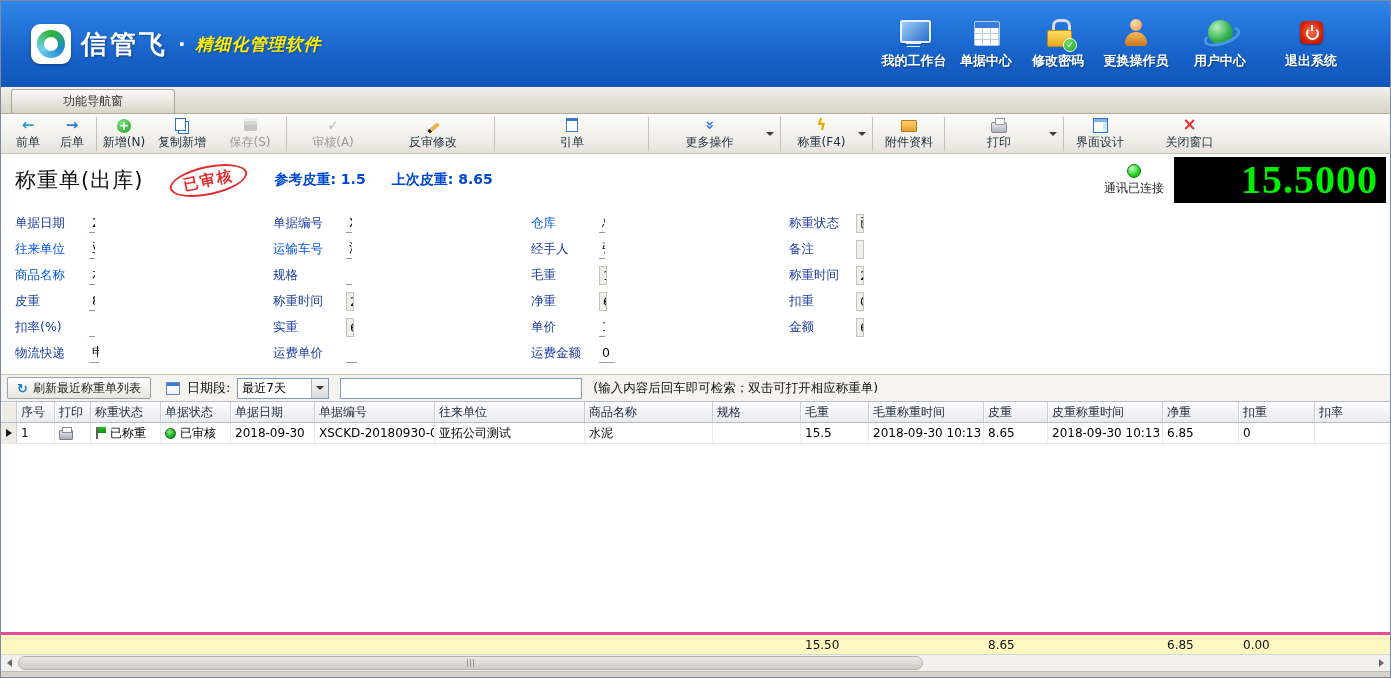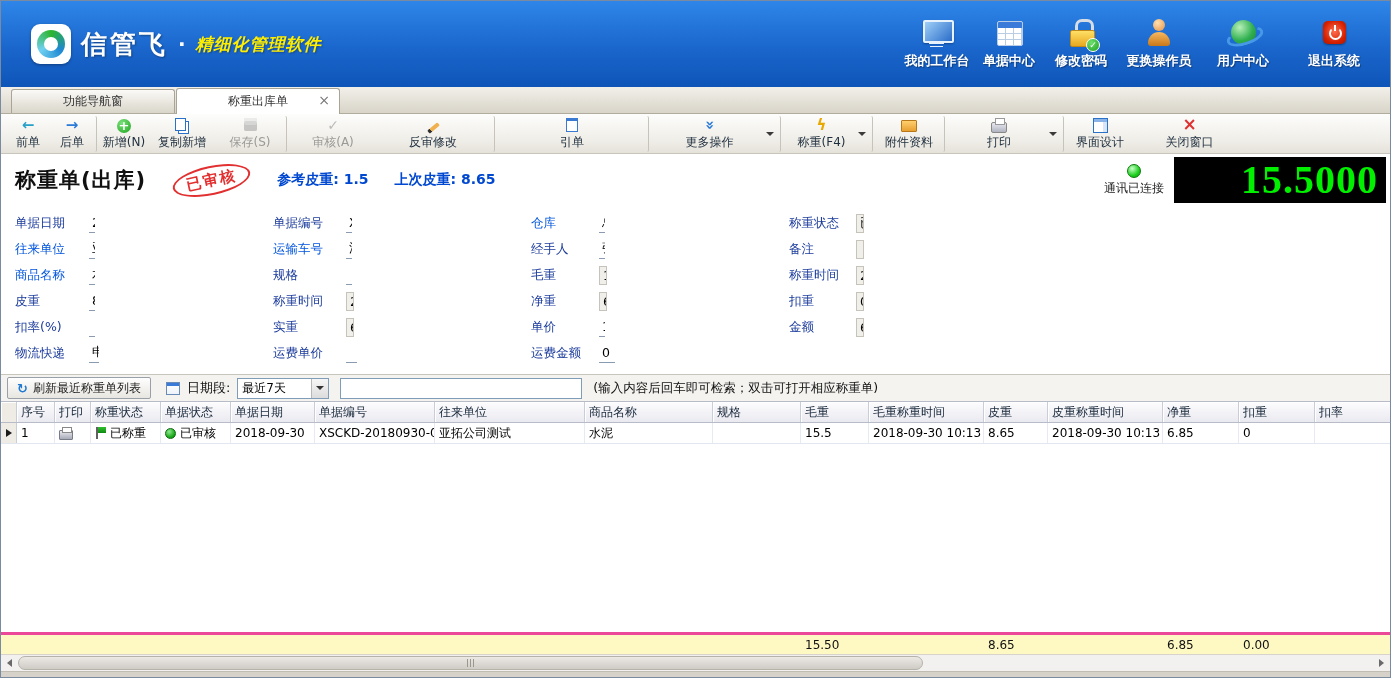--- a/index.html
+++ b/index.html
@@ -1,21 +1,21 @@
 <!DOCTYPE html>
 <html><head>
 <meta charset="utf-8">
 <style>
   *{box-sizing:border-box;margin:0;padding:0}
   html,body{background:#9ab0c6}
   body{font-family:"DejaVu Sans","Liberation Sans",sans-serif;font-size:12px;color:#000}
   .win{width:1391px;height:678px;background:#fff;border:1px solid #7a8aa0;display:flex;flex-direction:column;overflow:hidden}
 
   
-  .apphdr{height:86px;flex:none;background:linear-gradient(180deg,#2f86e8 0%,#1a66cc 55%,#0f55b8 100%);display:flex;align-items:center;padding:0 14px 0 30px}
+  .apphdr{height:86px;flex:none;background:linear-gradient(180deg,#2f86e8 0%,#1a66cc 55%,#0f55b8 100%);display:flex;align-items:center;padding:0 37px 0 30px}
   .brand{display:flex;align-items:center;gap:10px;flex:1}
   .logo{width:40px;height:40px;background:#fff;border-radius:9px;position:relative;display:block;box-shadow:0 1px 3px rgba(0,0,0,.35)}
   .logo .ring{position:absolute;inset:6px;border-radius:50%;background:conic-gradient(#2db52d,#1e88d2,#6fd0f0,#2db52d)}
   .logo .ring::after{content:"";position:absolute;inset:7px;background:#fff;border-radius:50%}
   .bname{color:#fff;font-size:26px;font-weight:bold;letter-spacing:3px;text-shadow:1px 1px 2px rgba(0,0,0,.35)}
   .bdot{color:#fff;font-size:20px;font-weight:bold}
   .bsub{color:#ffee00;font-size:17px;font-weight:bold;font-style:italic;letter-spacing:1px;text-shadow:1px 1px 2px rgba(0,0,0,.3)}
   .hnav{display:flex;align-items:flex-end;gap:14px}
   .hnav-item{display:flex;flex-direction:column;align-items:center;gap:3px;cursor:pointer;min-width:58px}
   .hlabel{color:#fff;font-size:13px;font-weight:bold;white-space:nowrap;text-shadow:1px 1px 1px rgba(0,0,0,.35)}
@@ -65,21 +65,21 @@
   .tic-more::before{content:"»";color:#2a7ad8;font-weight:bold;display:inline-block;transform:rotate(90deg);font-size:15px}
   .tic-weigh::before{content:"ϟ";color:#e8a800;font-weight:bold;font-size:15px}
   .tic-attach::before{content:"";display:inline-block;width:14px;height:10px;background:linear-gradient(#ffd070,#e8a030);border:1px solid #b87818;border-radius:1px;margin-top:3px}
   .tic-print::before{content:"";display:inline-block;width:14px;height:9px;background:linear-gradient(#e8e8f0,#b0b4c0);border:1px solid #888;border-radius:2px;margin-top:5px}
   .tic-print::after{content:"";position:absolute;left:50%;top:1px;width:8px;height:5px;margin-left:-4px;background:#fff;border:1px solid #999}
   .tic-design::before{content:"";display:inline-block;width:13px;height:13px;background:#fff;border:1px solid #2a72c8;box-shadow:inset 0 3px 0 #8ab4e8,inset -4px 0 0 #d8e6f8;margin-top:1px}
   .tic-close::before{content:"×";color:#e03030;font-weight:bold;font-size:17px;line-height:15px}
 
   
   .docbar{height:52px;flex:none;display:flex;align-items:center;padding:0 2px 0 14px;background:#fff}
-  .dtitle{font-size:21px;font-weight:bold;color:#101010;letter-spacing:1px;white-space:nowrap}
+  .dtitle{font-size:21px;font-weight:normal;color:#101010;letter-spacing:1px;white-space:nowrap}
   .stamp{margin-left:26px;transform:rotate(-12deg);border:2px solid #e23030;color:#e23030;font-size:15px;font-weight:bold;padding:3px 12px;border-radius:50%;letter-spacing:2px;white-space:nowrap}
   .dinfo{margin-left:26px;color:#0048d0;font-size:14px;font-weight:bold;white-space:nowrap}
   .spacer{flex:1}
   .comm{display:flex;flex-direction:column;align-items:center;gap:2px;margin-right:10px}
   .led{width:14px;height:14px;border-radius:50%;background:radial-gradient(circle at 35% 30%,#c8ffc8,#20d020 60%,#0a9a0a);border:1px solid #0a7a0a}
   .commtxt{font-size:12px;color:#222;white-space:nowrap}
   .display{width:212px;height:46px;background:#000;display:flex;align-items:center;justify-content:flex-end;padding-right:8px;margin-right:2px}
   .display span{font-family:Liberation Serif, serif;font-size:40px;font-weight:bold;color:#00f000;letter-spacing:1px;line-height:1}
 
   
@@ -190,24 +190,20 @@
           </span>
           <span class="hlabel">退出系统</span>
         </div>
       </div>
   </div>
 
   <div class="tabbar">
     <div class="tab">
       <span>功能导航窗</span>
     </div>
-    <div class="tab active">
-      <span>称重出库单</span>
-      <span class="tab-x">×</span>
-    </div>
   </div>
 
   <div class="toolbar">
 
   <div class="tbtn idx0">
         <span class="tic tic-prev"></span>
         <span class="tlabel">前单</span>
 
       </div>
       <div class="tbtn idx1 sep-after">

